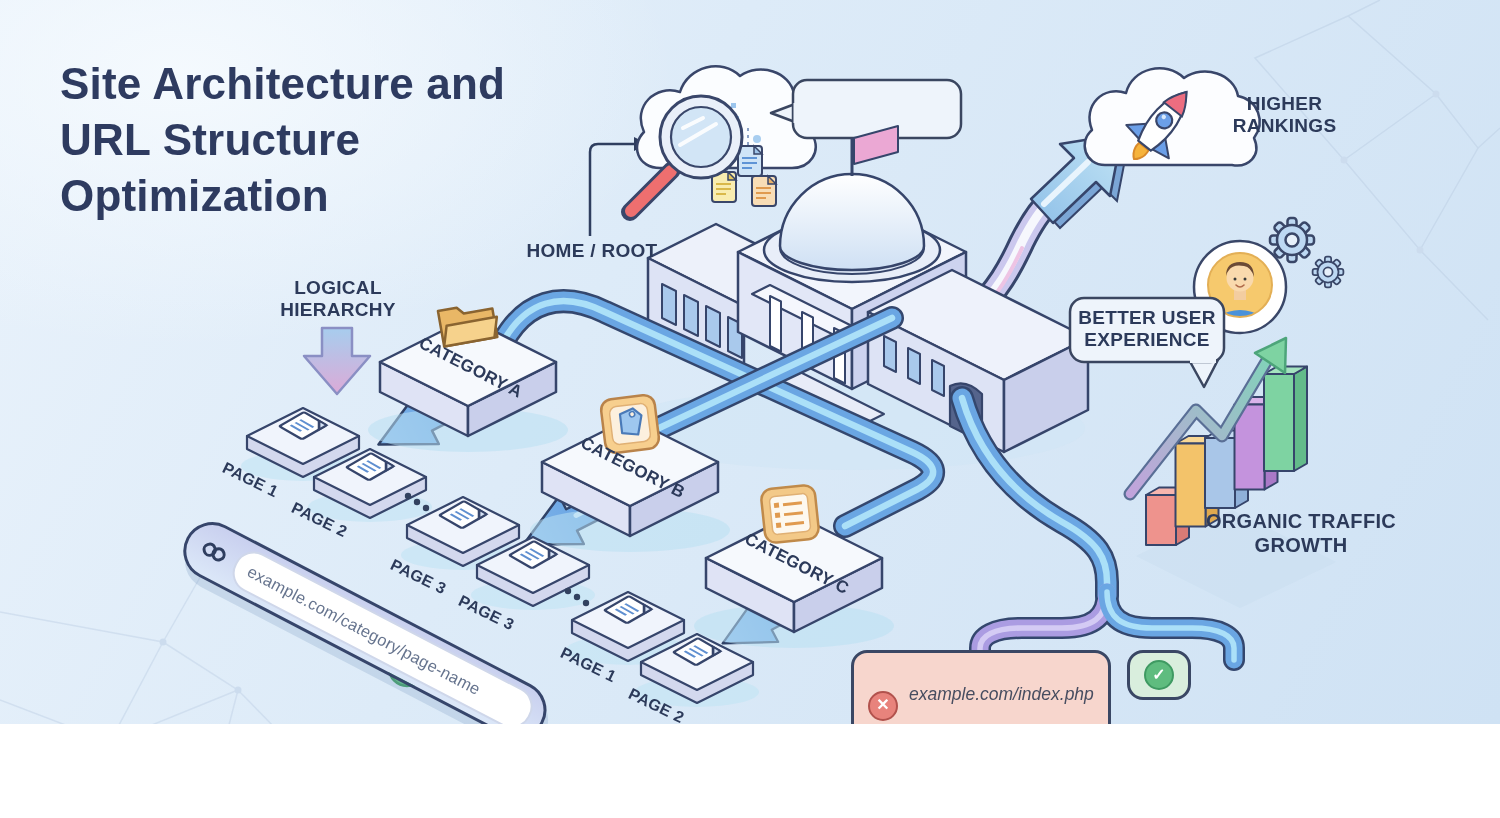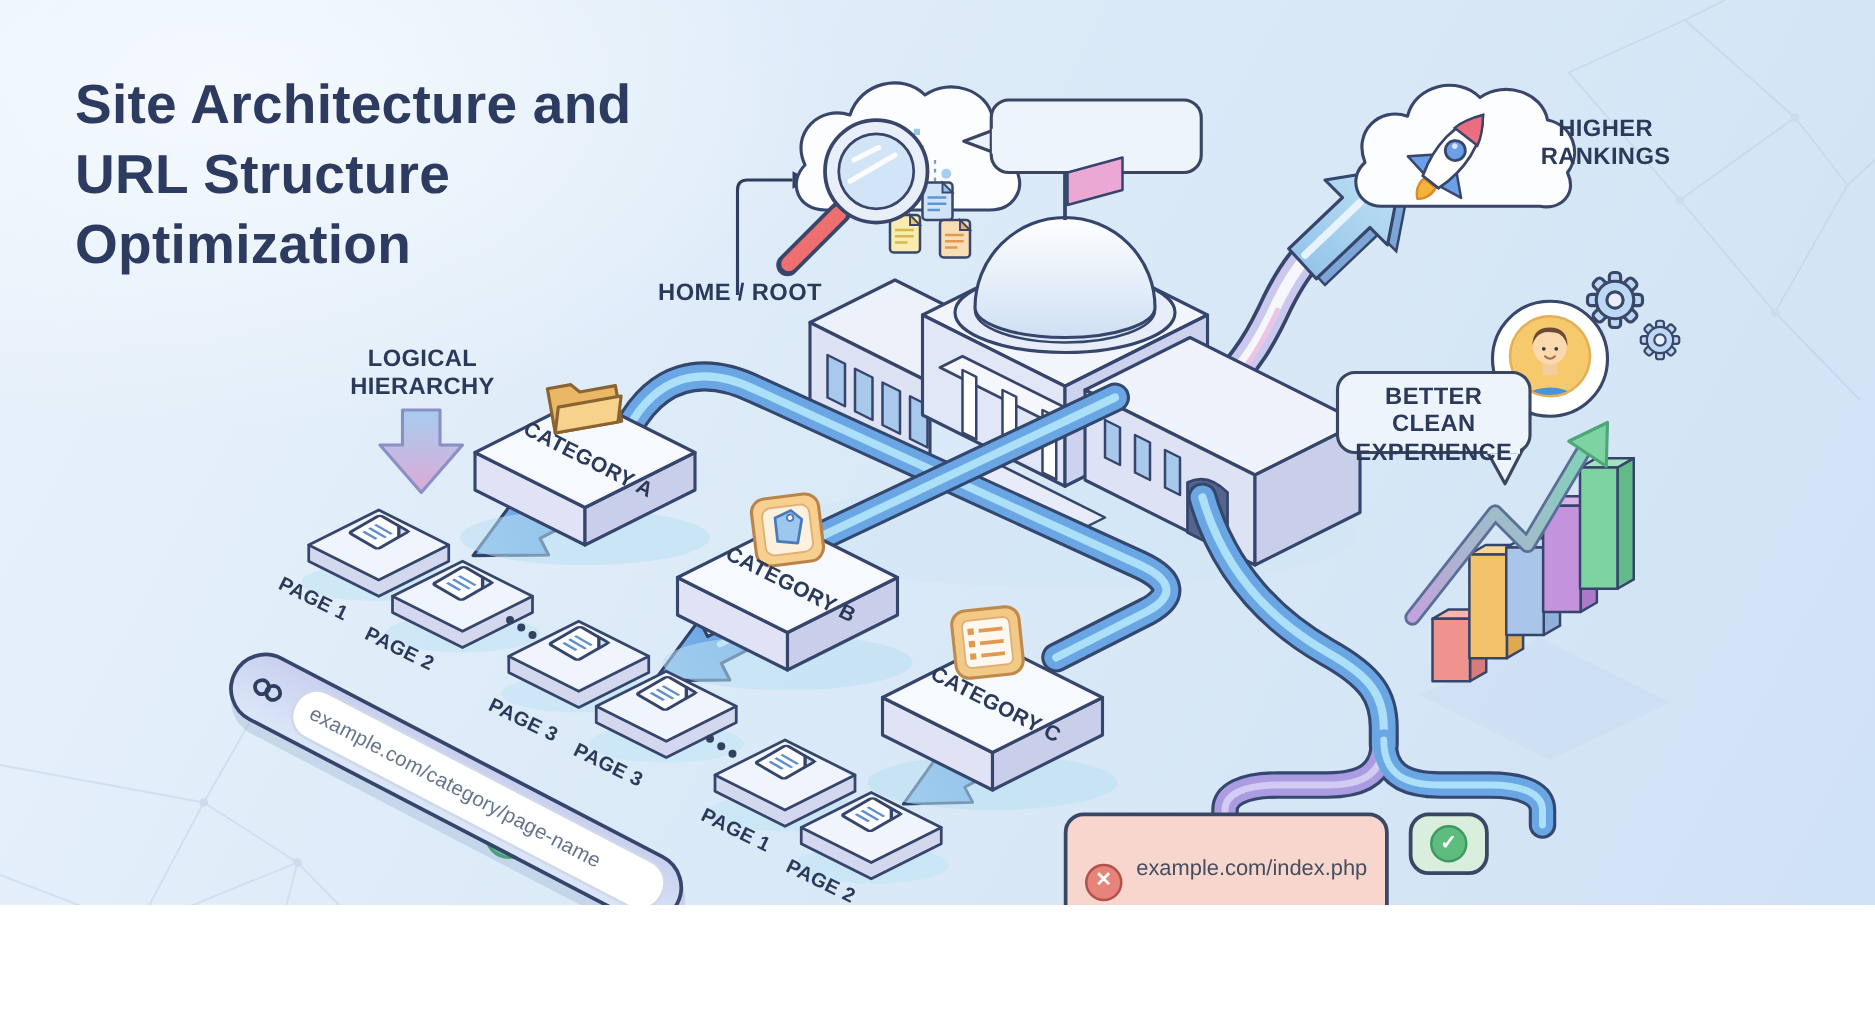--- a/index.html
+++ b/index.html
@@ -33,21 +33,21 @@
   .url-field{
     flex:1; height:38px; background:#ffffff; border:2px solid #cfd7ea;
     border-radius:20px; display:flex; align-items:center; padding-left:13px;
     font-size:16.5px; color:#66748e; letter-spacing:.2px; font-weight:400;
   }
   .chip{
     position:absolute; box-sizing:border-box; display:flex; align-items:center; gap:11px;
     border:3px solid #3a4764; border-radius:16px; padding:7px 14px;
     font-size:17.5px; color:#474d60; line-height:1.3; font-weight:400;
   }
-  .chip .txt{white-space:pre-line; text-align:center;}
+  .chip .txt{white-space:pre-line; text-align:center;font-style:italic;}
   .chip-icon{
     width:30px; height:30px; border-radius:50%; flex:0 0 30px;
     display:flex; align-items:center; justify-content:center;
     color:#fff; font-weight:700; font-size:16px;
   }
   .chip.bad{left:851px; top:650px; background:#f7d6cd;}
   .chip.good{left:1127px; top:650px; background:#d9eedd;}
   .chip.bad .chip-icon{background:#e8837c; border:2.5px solid #b2524d; box-sizing:border-box;}
   .chip.good .chip-icon{background:#5fbc7f; border:2.5px solid #3f9a62; box-sizing:border-box;}
 </style>
@@ -374,21 +374,21 @@
       </g>
   <g fill="none">
     <path d="M 1130,494 L 1196,410 L 1222,436 L 1272,352" stroke="#5a6f96" stroke-width="13" stroke-linecap="round" stroke-linejoin="round"></path>
     <path d="M 1130,494 L 1196,410 L 1222,436 L 1272,352" stroke="url(#trendGrad)" stroke-width="8.5" stroke-linecap="round" stroke-linejoin="round"></path>
     <path d="M 1286,338 L 1285,373 L 1255,353 Z" fill="#7ed3a2" stroke="#4da57a" stroke-width="2.5" stroke-linejoin="round"></path>
   </g>
 </svg>
 
 <div class="title">Site Architecture and URL Structure Optimization</div>
 
-<div class="lbl" style="left:512px; top:224px; width:160px; font-size:19px;">HOME / ROOT</div>
+<div class="lbl" style="left:512px; top:240px; width:160px; font-size:19px;">HOME / ROOT</div>
 
 
 <div class="lbl" style="left:248px; top:277px; width:180px; font-size:19px;">LOGICAL HIERARCHY</div>
 
 <div class="lbl" style="left:1202px; top:93px; width:165px; font-size:19px;">HIGHER RANKINGS</div>
 
 <div class="lbl rot27" style="left:398px; top:358px; width:145px; font-size:17px;">CATEGORY A</div>
 <div class="lbl rot27" style="left:560px; top:458px; width:145px; font-size:17px;">CATEGORY B</div>
 <div class="lbl rot27" style="left:724px; top:554px; width:145px; font-size:17px;">CATEGORY C</div>
 
@@ -407,22 +407,23 @@
         <rect x="13.5" y="8.5" width="11" height="11" rx="5" transform="rotate(45 19 14)"></rect>
       </g>
     </svg>
   </span>
   <div class="url-field">
     <span>example.com/category/page-name</span>
   </div>
 </div>
 
 
-<div class="lbl" style="left:1078px; top:307px; width:138px; font-size:19px;">BETTER CLEAN EXPERIENCE</div>
-
+<div class="lbl" style="left:1078px; top:307px; width:138px; font-size:19px;">BETTER USER EXPERIENCE</div>
+
+<div class="lbl" style="left:1186px; top:510px; width:230px; font-size:20px;">ORGANIC TRAFFIC GROWTH</div>
 
 <div class="chip bad">
   <span class="chip-icon">✕</span>
   <span class="txt">
     <span>example.com/index.php</span><br>
     <span>?id=123&amp;cat=abc</span>
   </span>
 </div>
 <div class="chip good">
   <span class="chip-icon">✓</span>

